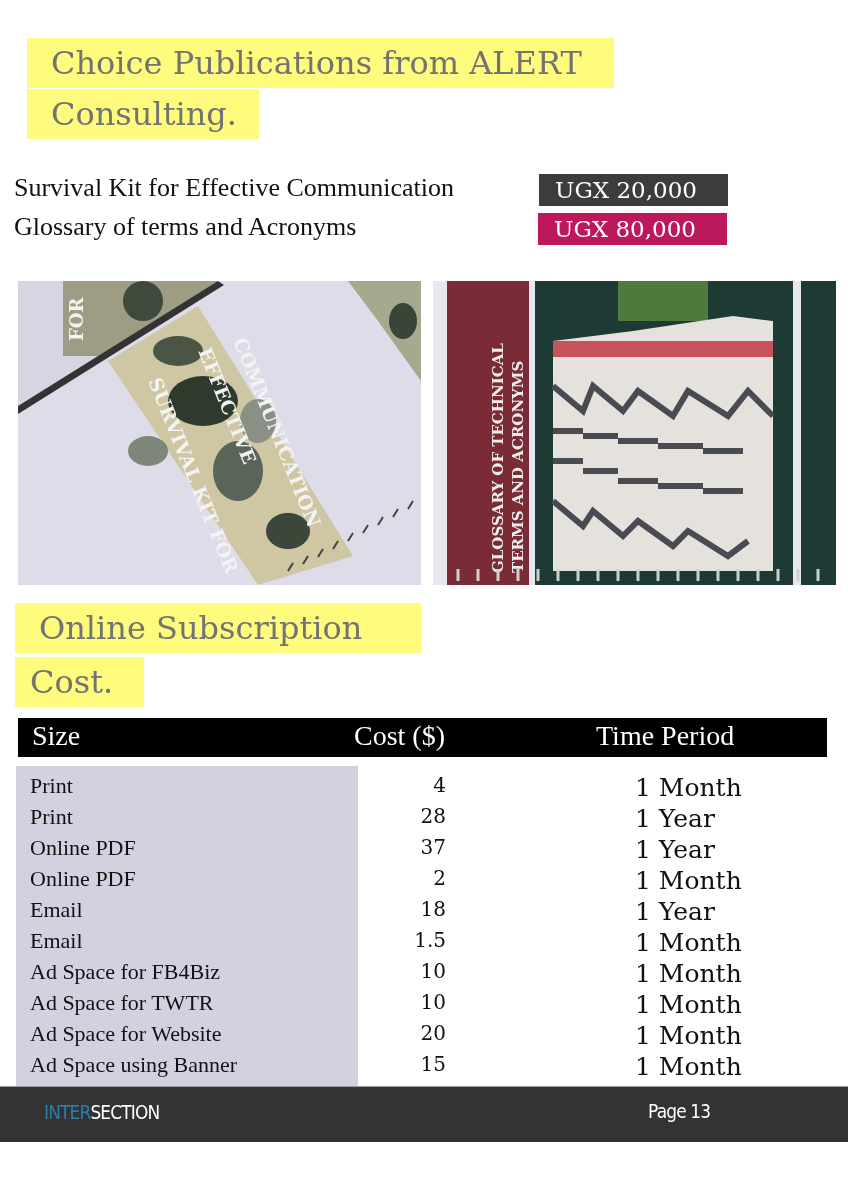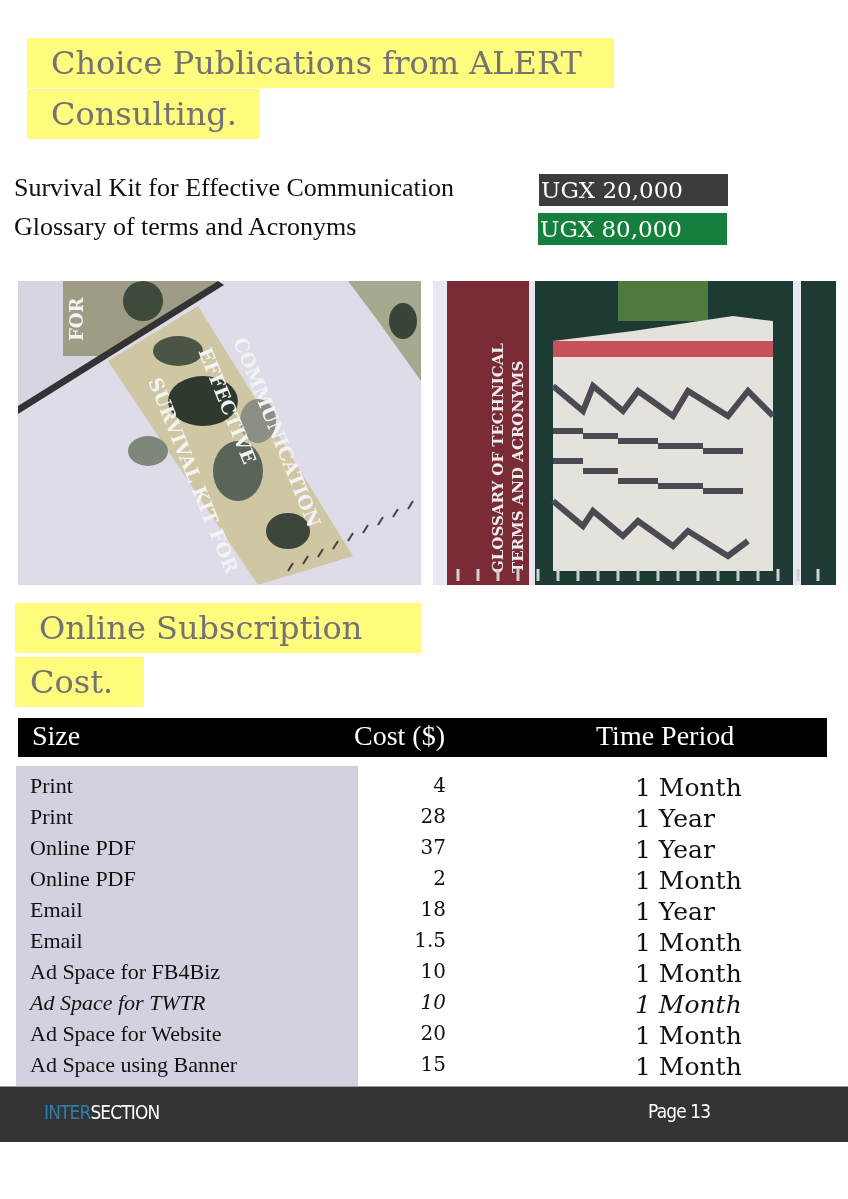--- a/index.html
+++ b/index.html
@@ -8,21 +8,21 @@
     font-family: "DejaVu Serif", "Liberation Serif", serif; color: #111;
   }
   .hl {
     position: absolute; background: #fffb7d; color: #737373;
     font-family: "DejaVu Serif", serif; font-size: 32px; line-height: 50px;
     padding-left: 24px; box-sizing: border-box;
   }
   .pub-row { position: absolute; left: 14px; font-family: "Liberation Serif", serif; font-size: 26px; line-height: 32px; }
   .price {
     position: absolute; color: #fff; font-family: "DejaVu Serif", serif; font-size: 23px;
-    line-height: 32px; padding-left: 2px; box-sizing: border-box;
+    line-height: 32px; padding-left: 16px; box-sizing: border-box;
   }
   .photo { position: absolute; overflow: hidden; }
   .thead {
     position: absolute; left: 18px; top: 718px; width: 809px; height: 39px;
     background: #000000; color: #fff; font-family: "Liberation Serif", serif; font-size: 28px;
   }
   .thead span { position: absolute; top: 2px; }
   .size-bg { position: absolute; left: 16px; top: 766px; width: 342px; height: 345px; background: #d5d0df; }
   .row { position: absolute; left: 0; width: 848px; height: 31px; font-family: "Liberation Serif", serif; font-size: 22px; }
   .row .c1 { position: absolute; left: 30px; top: 4px; white-space: nowrap; }
@@ -41,21 +41,21 @@
 </style>
 </head>
 <body>
 
 <div class="hl" style="left:27px; top:38px; width:587px;">Choice Publications from ALERT</div>
 <div class="hl" style="left:27px; top:89px; width:232px;">Consulting.</div>
 
 <div class="pub-row" style="top:172px;">Survival Kit for Effective Communication</div>
 <div class="price" style="left:539px; top:174px; width:189px; height:32px; background:#3a3c3e;">UGX 20,000</div>
 <div class="pub-row" style="top:211px;">Glossary of terms and Acronyms</div>
-<div class="price" style="left:538px; top:213px; width:189px; height:32px; background:#15803d;">UGX 80,000</div>
+<div class="price" style="left:538px; top:213px; width:189px; height:32px; background:#be185d;">UGX 80,000</div>
 
 <div class="photo" style="left:18px; top:281px; width:403px; height:304px; background:#dcdae6;">
   <svg width="403" height="304" viewBox="0 0 403 304">
     <rect width="403" height="304" fill="#dedce8"></rect>
     <polygon points="45,0 200,0 5,130 0,130 0,0" fill="#d8d5e2"></polygon>
     <polygon points="45,0 200,0 85,75 45,75" fill="#9e9c84"></polygon>
     <circle cx="125" cy="20" r="20" fill="#3e4a3c"></circle>
     <polygon points="0,125 200,0 206,4 0,133" fill="#333"></polygon>
     <polygon points="90,80 180,25 335,275 240,304" fill="#cfc6a3"></polygon>
     <ellipse cx="185" cy="120" rx="35" ry="25" fill="#2f3a2f"></ellipse>
@@ -143,21 +143,21 @@
 <div class="row" style="top:924px;">
   <span class="c1">Email</span>
   <span class="c2">1.5</span>
   <span class="c3">1 Month</span>
 </div>
 <div class="row" style="top:955px;">
   <span class="c1">Ad Space for FB4Biz</span>
   <span class="c2">10</span>
   <span class="c3">1 Month</span>
 </div>
-<div class="row" style="top:986px;font-style:italic;">
+<div class="row" style="top:986px;">
   <span class="c1">Ad Space for TWTR</span>
   <span class="c2">10</span>
   <span class="c3">1 Month</span>
 </div>
 <div class="row" style="top:1017px;">
   <span class="c1">Ad Space for Website</span>
   <span class="c2">20</span>
   <span class="c3">1 Month</span>
 </div>
 <div class="row" style="top:1048px;">

